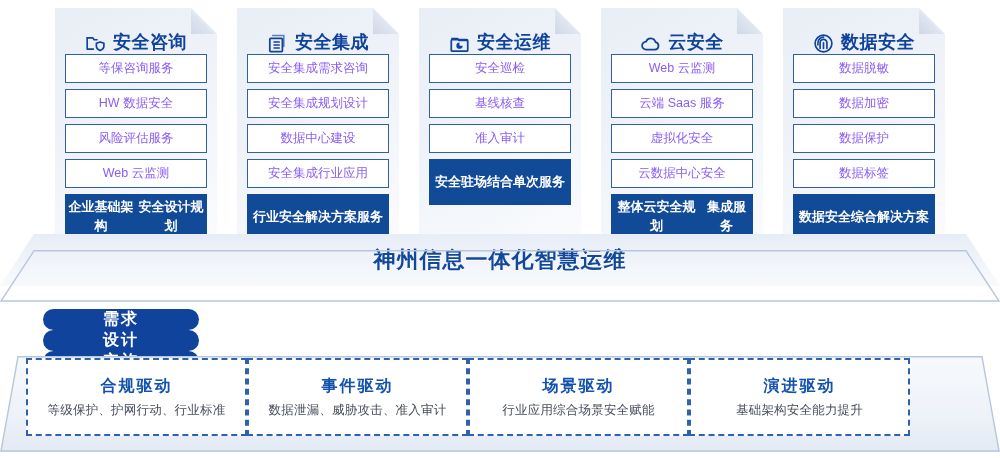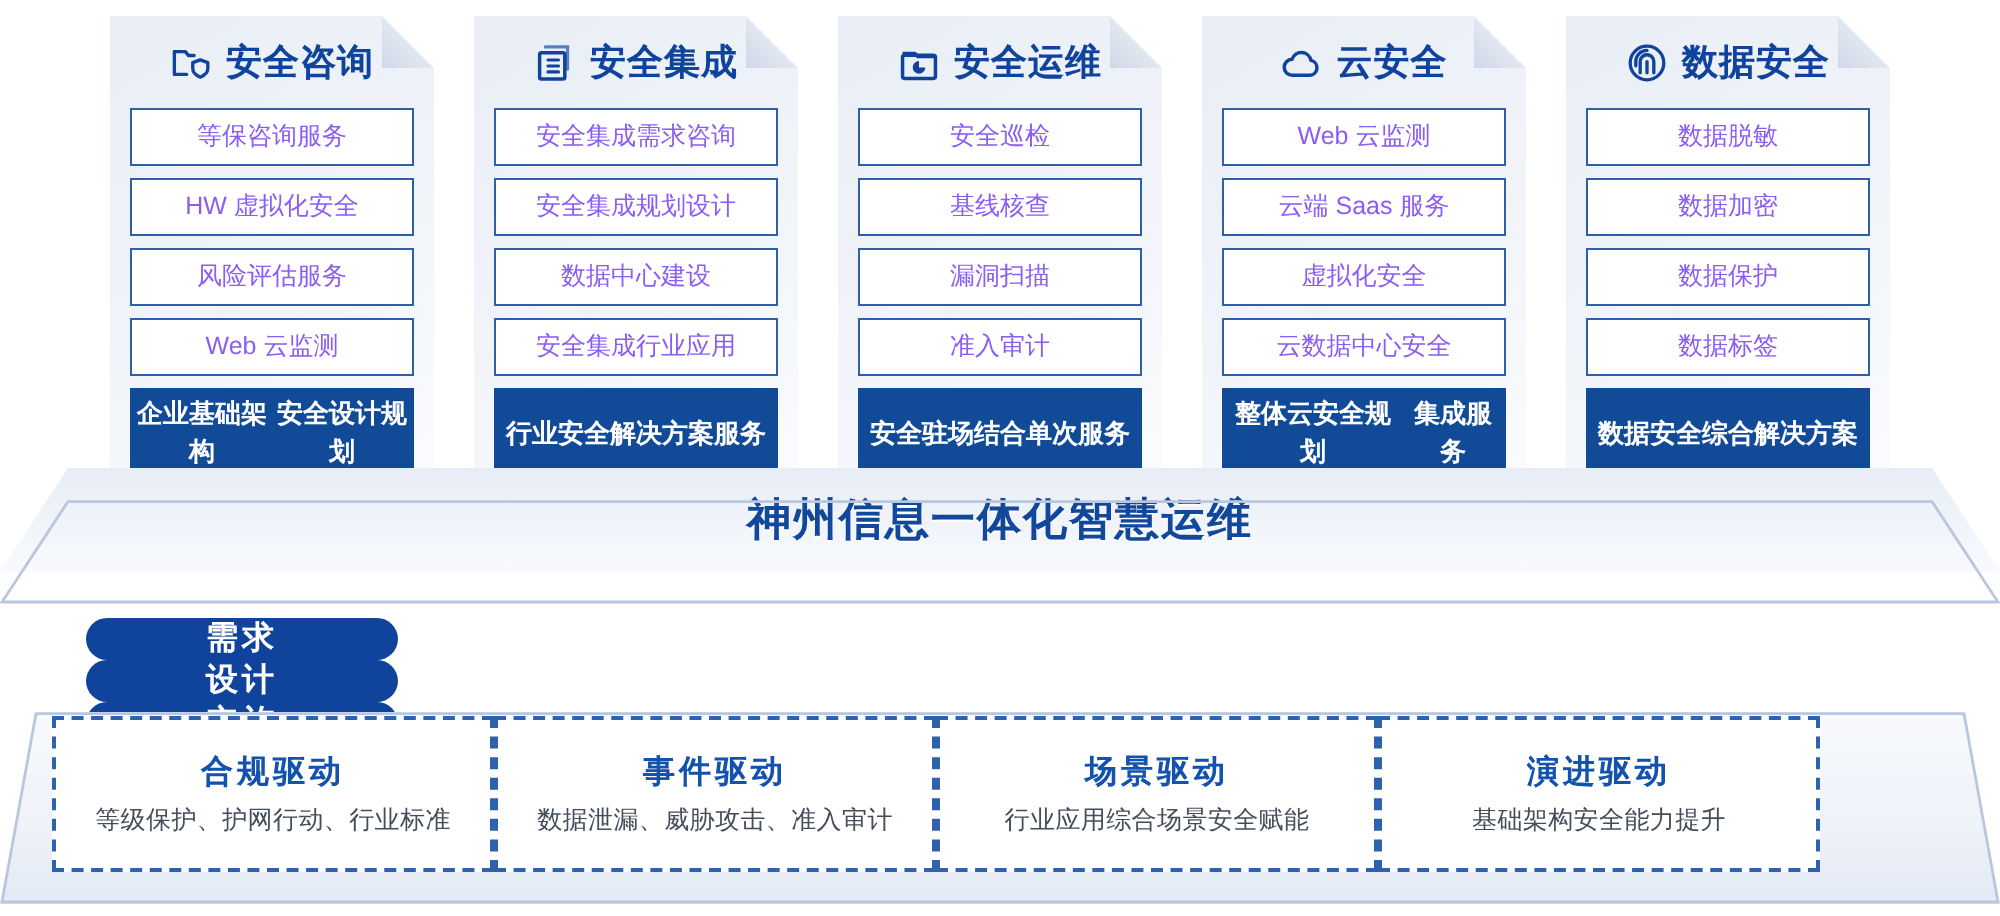--- a/index.html
+++ b/index.html
@@ -26,21 +26,21 @@
     -webkit-clip-path:polygon(0 0, calc(100% - 26px) 0, 100% 26px, 100% 100%, 0 100%);
     clip-path:polygon(0 0, calc(100% - 26px) 0, 100% 26px, 100% 100%, 0 100%);
   }
   .card-fold{
     position:absolute;right:0;top:0;width:26px;height:26px;
     background:linear-gradient(225deg,#ffffff 0%,#dde4ef 60%,#cfd8e6 100%);
     -webkit-clip-path:polygon(0 0,100% 100%,0 100%);
     clip-path:polygon(0 0,100% 100%,0 100%);
   }
   .card-head{
-    height:46px;display:flex;align-items:center;justify-content:center;
+    height:46px;display:flex;align-items:flex-end;justify-content:center;
     gap:7px;
   }
   .card-head .ic{display:block;width:21px;height:21px;flex:none;}
   .card-title{
     font-size:18px;font-weight:bold;color:#10439b;letter-spacing:.5px;
     white-space:nowrap;
   }
   .item{
     height:27px;margin-bottom:6px;
     background:#ffffff;
@@ -126,21 +126,21 @@
       <div class="card-fold"></div>
       <div class="card-head">
         <svg class="ic" viewBox="0 0 24 24">
           <path d="M2.5 5.5h6.3l1.7 2.2h3.3" fill="none" stroke="#10439b" stroke-width="1.9" stroke-linecap="round" stroke-linejoin="round"></path>
           <path d="M2.5 5.5v13h7" fill="none" stroke="#10439b" stroke-width="1.9" stroke-linecap="round" stroke-linejoin="round"></path>
           <path d="M17.3 10.2l4.3 1.6v3.4c0 2.4-1.9 3.9-4.3 4.9-2.4-1-4.3-2.5-4.3-4.9v-3.4z" fill="none" stroke="#10439b" stroke-width="1.9" stroke-linejoin="round"></path>
         </svg>
         <div class="card-title">安全咨询</div>
       </div>
       <div class="item">等保咨询服务</div>
-      <div class="item">HW 虚拟化安全</div>
+      <div class="item">HW 数据安全</div>
       <div class="item">风险评估服务</div>
       <div class="item">Web 云监测</div>
       <div class="item-solid">
         <span>企业基础架构</span>
         <span>安全设计规划</span>
       </div>
     </div>
 
     <div class="card">
       <div class="card-fold"></div>
@@ -167,21 +167,20 @@
       <div class="card-head">
         <svg class="ic" viewBox="0 0 24 24">
           <path d="M2.6 6.4h7.1l1.6 2h10.1" fill="none" stroke="#10439b" stroke-width="1.8" stroke-linejoin="round"></path>
           <rect x="2.6" y="7.6" width="18.8" height="13.2" rx="1.2" fill="none" stroke="#10439b" stroke-width="2"></rect>
           <path d="M12 10.9a3.6 3.6 0 1 0 3.6 3.6H12z" fill="#10439b"></path>
         </svg>
         <div class="card-title">安全运维</div>
       </div>
       <div class="item">安全巡检</div>
       <div class="item">基线核查</div>
-      <div class="item">漏洞扫描</div>
       <div class="item">准入审计</div>
       <div class="item-solid">
         <span>安全驻场结合</span>
         <span>单次服务</span>
       </div>
     </div>
 
     <div class="card">
       <div class="card-fold"></div>
       <div class="card-head">

